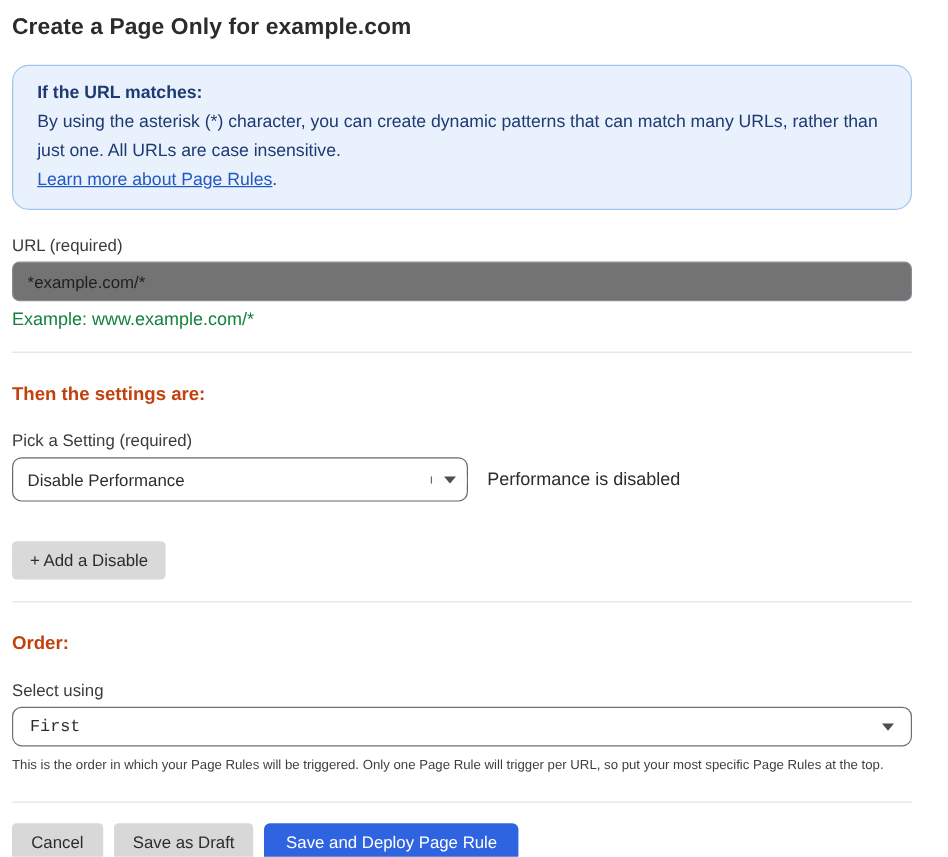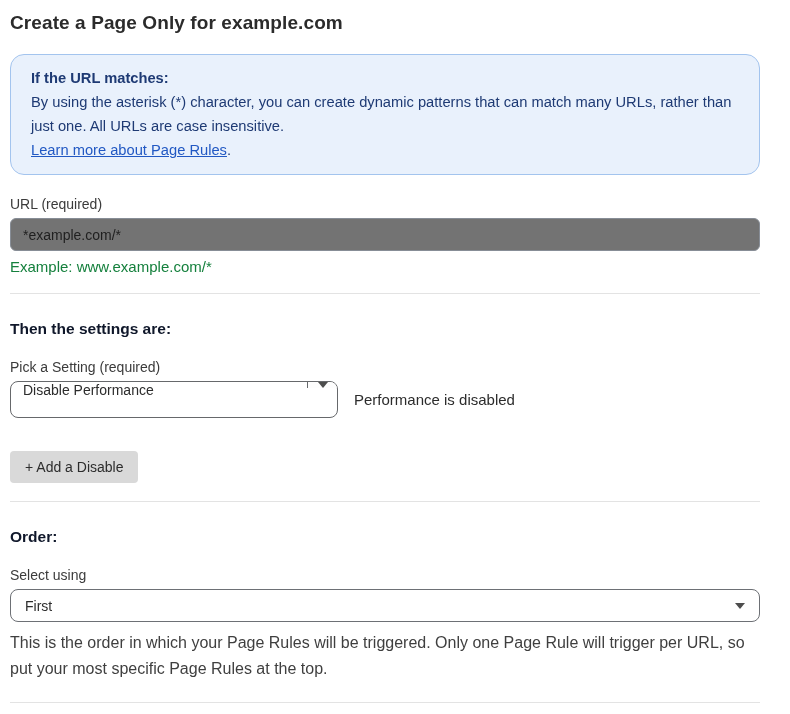--- a/index.html
+++ b/index.html
@@ -65,35 +65,35 @@
   }
   .divider {
     border: none;
     border-top: 1px solid #e3e3e3;
     margin: 18px 0 0 0;
   }
   .section-heading {
     margin-top: 26px;
     font-size: 15.5px;
     font-weight: 700;
-    color: #0f172a;
+    color: #c2410c;
   }
   .setting-row {
     display: flex;
     align-items: center;
     margin-top: 6px;
   }
   .setting-select {
-    width: 328px;
+    width: 380px;
     height: 37px;
     background: #ffffff;
     border: 1px solid #66686b;
     border-radius: 8px;
     display: flex;
-    align-items: flex-start;
+    align-items: center;
     overflow: hidden;
     cursor: pointer;
     gap: 30px;
   }
   .setting-select .select-value {
     flex: 1;
     display: flex;
     align-items: center;
     padding-left: 12px;
     font-size: 14px;
@@ -140,28 +140,29 @@
     width: 100%;
     height: 33px;
     background: #ffffff;
     border: 1px solid #6d7075;
     border-radius: 8px;
     display: flex;
     align-items: center;
     justify-content: space-between;
     padding: 0 14px;
     cursor: pointer;
+    font-family: Liberation Mono, monospace;
   }
   .order-select .select-value {
     font-size: 14px;
     color: #2c2c2c;
   }
   .order-helper {
     margin-top: 8px;
-    font-size: 16px;
+    font-size: 11px;
     line-height: 1.6;
     color: #3f3f3f;
     max-width: 748px;
   }
   .divider-bottom {
     border: none;
     border-top: 1px solid #e3e3e3;
     margin: 20px 0 0 0;
   }
   .actions-row {

